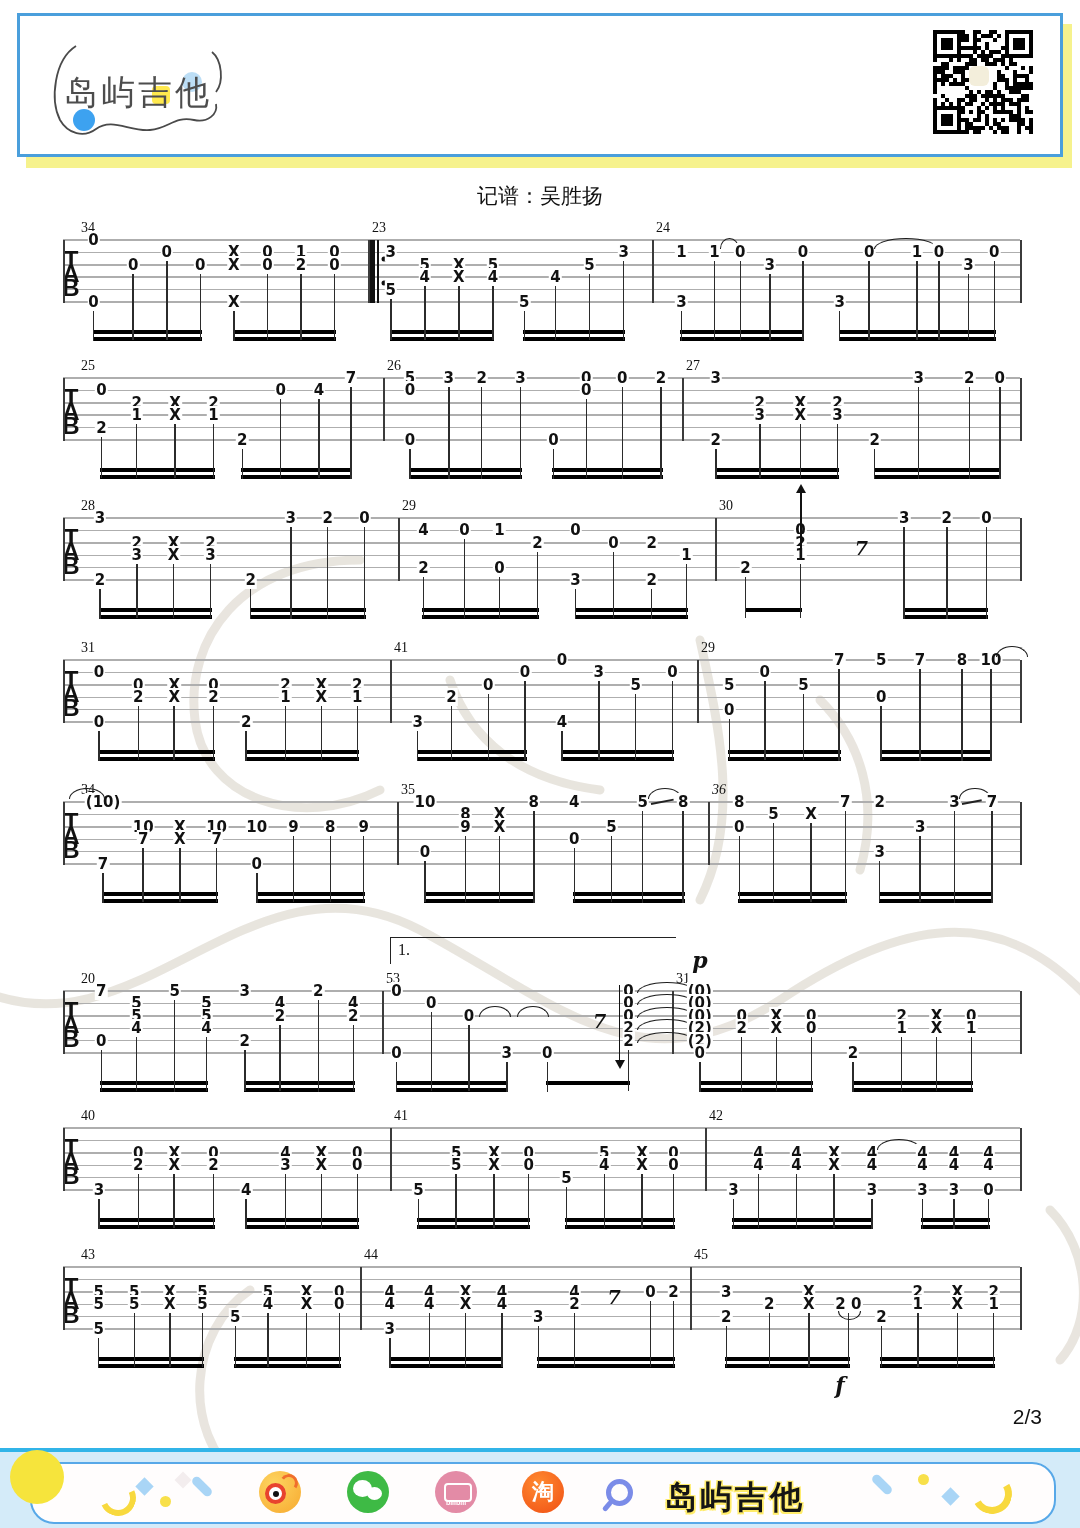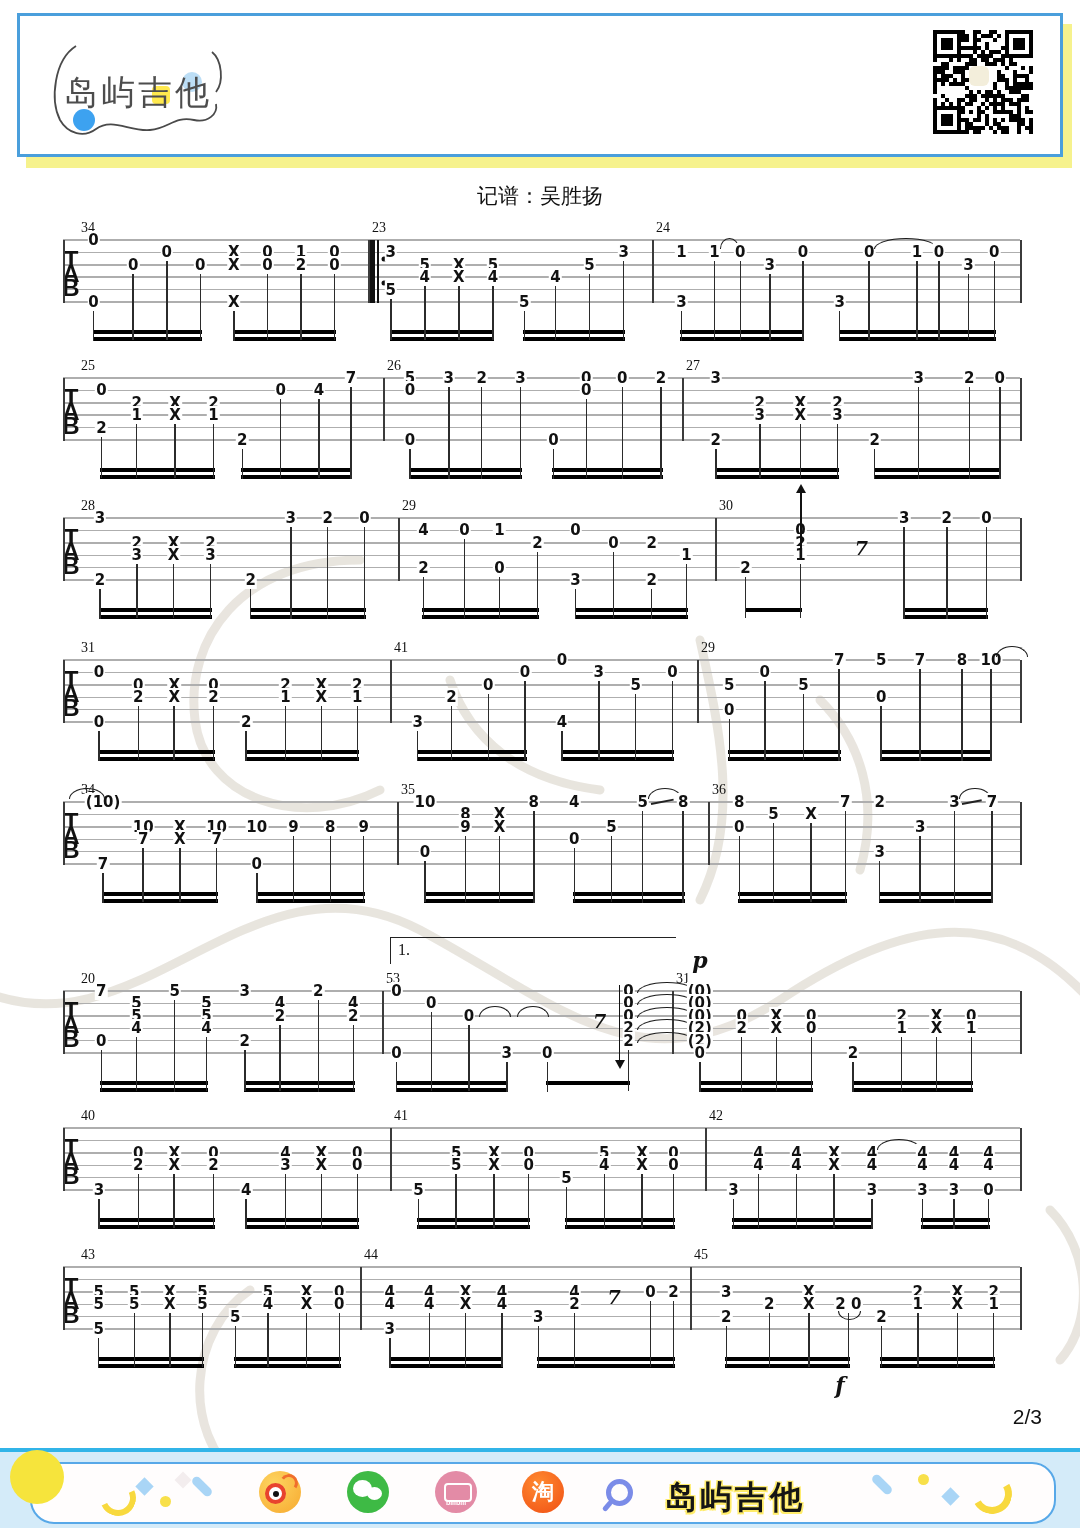--- a/index.html
+++ b/index.html
@@ -772,21 +772,21 @@
     <div class="note" style="position: absolute; left: 499.63px; top: 814.4px;">X</div>
     <div class="note" style="position: absolute; left: 499.63px; top: 826.8px;">X</div>
     <div class="note" style="position: absolute; left: 533.84px; top: 802px;">8</div>
     <div class="note" style="position: absolute; left: 574.27px; top: 802px;">4</div>
     <div class="note" style="position: absolute; left: 574.27px; top: 839.2px;">0</div>
     <div class="note" style="position: absolute; left: 611.59px; top: 826.8px;">5</div>
     <div class="note" style="position: absolute; left: 642.69px; top: 802px;">5</div>
     <div class="arc" style="position: absolute; left: 647.69px; top: 788px; width: 32.43px;"></div>
     <div class="slide" style="position: absolute; left: 650.69px; top: 803px; width: 23.43px; transform: rotate(-11deg);"></div>
     <div class="note" style="position: absolute; left: 683.12px; top: 802px;">8</div>
-    <div class="mnum" style="position: absolute; left: 712px; top: 782px;">36</div>
+    <div class="mnum" style="position: absolute; left: 712px; top: 782px; font-style: italic;">36</div>
     <div class="beam" style="position: absolute; left: 738.2px; top: 892px; width: 108.58px;"></div>
     <div class="beam" style="position: absolute; left: 738.2px; top: 898.5px; width: 108.58px;"></div>
     <div class="stem" style="position: absolute; left: 738.5px; top: 833.8px; height: 68.7px;"></div>
     <div class="stem" style="position: absolute; left: 772.82px; top: 821.4px; height: 81.1px;"></div>
     <div class="stem" style="position: absolute; left: 810.26px; top: 821.4px; height: 81.1px;"></div>
     <div class="stem" style="position: absolute; left: 844.58px; top: 809px; height: 93.5px;"></div>
     <div class="beam" style="position: absolute; left: 878.6px; top: 892px; width: 114.82px;"></div>
     <div class="beam" style="position: absolute; left: 878.6px; top: 898.5px; width: 114.82px;"></div>
     <div class="stem" style="position: absolute; left: 878.9px; top: 858.6px; height: 43.9px;"></div>
     <div class="stem" style="position: absolute; left: 919.46px; top: 833.8px; height: 68.7px;"></div>

